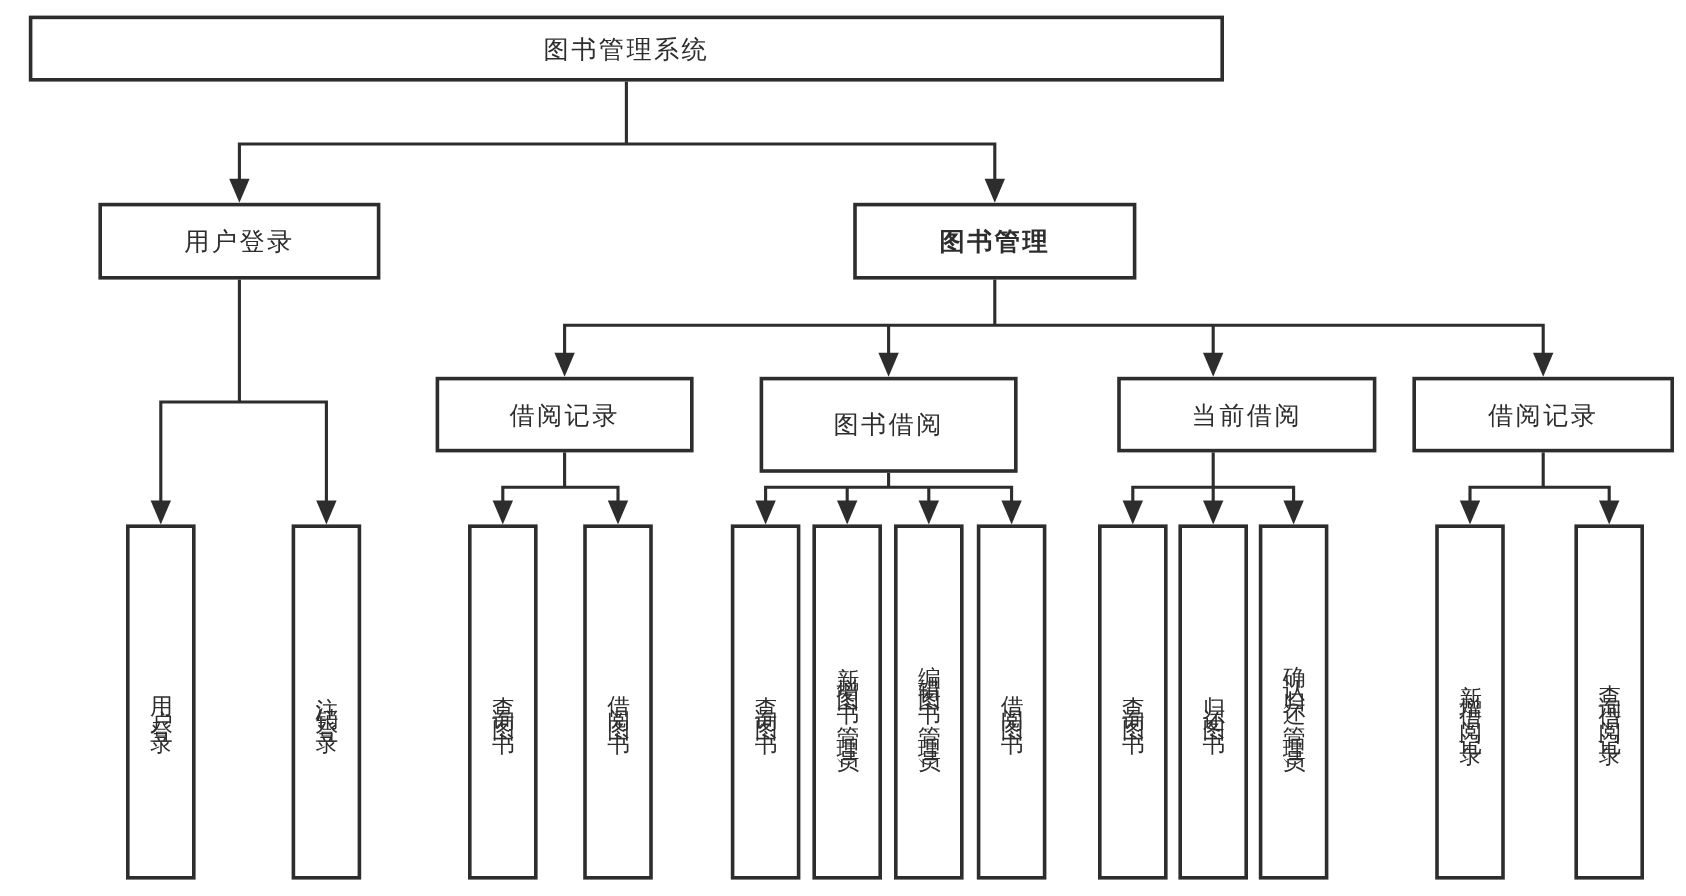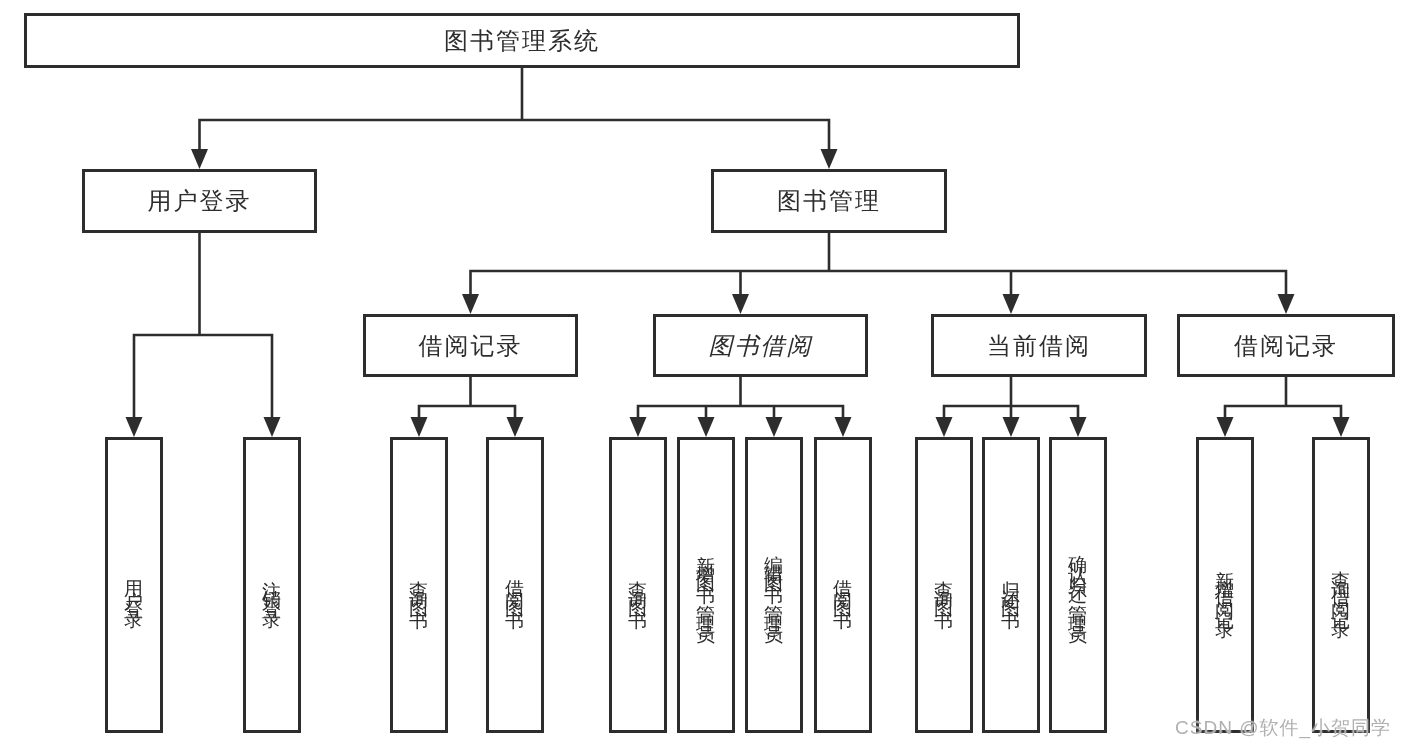--- a/index.html
+++ b/index.html
@@ -25,21 +25,21 @@
   }
   .node {
     position: absolute;
     box-sizing: border-box;
     border: 3px solid #2d2d2d;
     background: #ffffff;
     color: #2d2d2d;
     display: flex;
     align-items: center;
     justify-content: center;
-    font-size: 24px;
+    font-size: 21px;
     letter-spacing: 2px;
     white-space: nowrap;
   }
   .node.vertical {
     writing-mode: vertical-rl;
     text-orientation: mixed;
     font-size: 19px;
     letter-spacing: 10px;
     line-height: 1;
     white-space: normal;
@@ -99,31 +99,30 @@
         <path d="M 1286 377 V 406 M 1225 406 H 1341 M 1225 406 V 421 M 1341 406 V 421 " fill="none" stroke="#2d2d2d" stroke-width="2.6" stroke-linecap="square"></path>
         <polygon points="1225,437 1216.5,417 1233.5,417" fill="#2d2d2d"></polygon>
         <polygon points="1341,437 1332.5,417 1349.5,417" fill="#2d2d2d"></polygon>
       </g>
     </svg>
   <div id="node-layer">
       <div class="node" style="left: 24px; top: 13px; width: 996px; height: 55px;">图书管理系统</div>
       <div class="node" style="left: 82px; top: 169px; width: 235px; height: 64px;">用户登录</div>
       <div class="node vertical" style="left: 105px; top: 437px; width: 58px; height: 296px;">用户登录</div>
       <div class="node vertical" style="left: 243px; top: 437px; width: 58px; height: 296px;">注销登录</div>
-      <div class="node" style="left: 711px; top: 169px; width: 236px; height: 64px;">图书管理</div>
+      <div class="node" style="left: 711px; top: 169px; width: 236px; height: 64px; font-weight: bold;">图书管理</div>
       <div class="node" style="left: 363px; top: 314px; width: 215px; height: 63px;">借阅记录</div>
       <div class="node vertical" style="left: 390px; top: 437px; width: 58px; height: 296px;">查询图书</div>
       <div class="node vertical" style="left: 486px; top: 437px; width: 58px; height: 296px;">借阅图书</div>
-      <div class="node" style="left: 653px; top: 314px; width: 215px; height: 63px; font-style: italic;">图书借阅</div>
+      <div class="node" style="left: 633px; top: 314px; width: 215px; height: 80px;">图书借阅</div>
       <div class="node vertical" style="left: 609px; top: 437px; width: 58px; height: 296px;">查询图书</div>
       <div class="node vertical" style="left: 677px; top: 437px; width: 58px; height: 296px;">新增图书（管理员）</div>
       <div class="node vertical" style="left: 745px; top: 437px; width: 58px; height: 296px;">编辑图书（管理员）</div>
       <div class="node vertical" style="left: 814px; top: 437px; width: 58px; height: 296px;">借阅图书</div>
       <div class="node" style="left: 931px; top: 314px; width: 216px; height: 63px;">当前借阅</div>
       <div class="node vertical" style="left: 915px; top: 437px; width: 58px; height: 296px;">查询图书</div>
       <div class="node vertical" style="left: 982px; top: 437px; width: 58px; height: 296px;">归还图书</div>
       <div class="node vertical" style="left: 1049px; top: 437px; width: 58px; height: 296px;">确认归还（管理员）</div>
       <div class="node" style="left: 1177px; top: 314px; width: 218px; height: 63px;">借阅记录</div>
       <div class="node vertical" style="left: 1196px; top: 437px; width: 58px; height: 296px;">新增借阅记录</div>
       <div class="node vertical" style="left: 1312px; top: 437px; width: 58px; height: 296px;">查询借阅记录</div>
     </div>
-  <div class="watermark">CSDN @软件_小贺同学</div>
 </div>
 
 </body></html>

